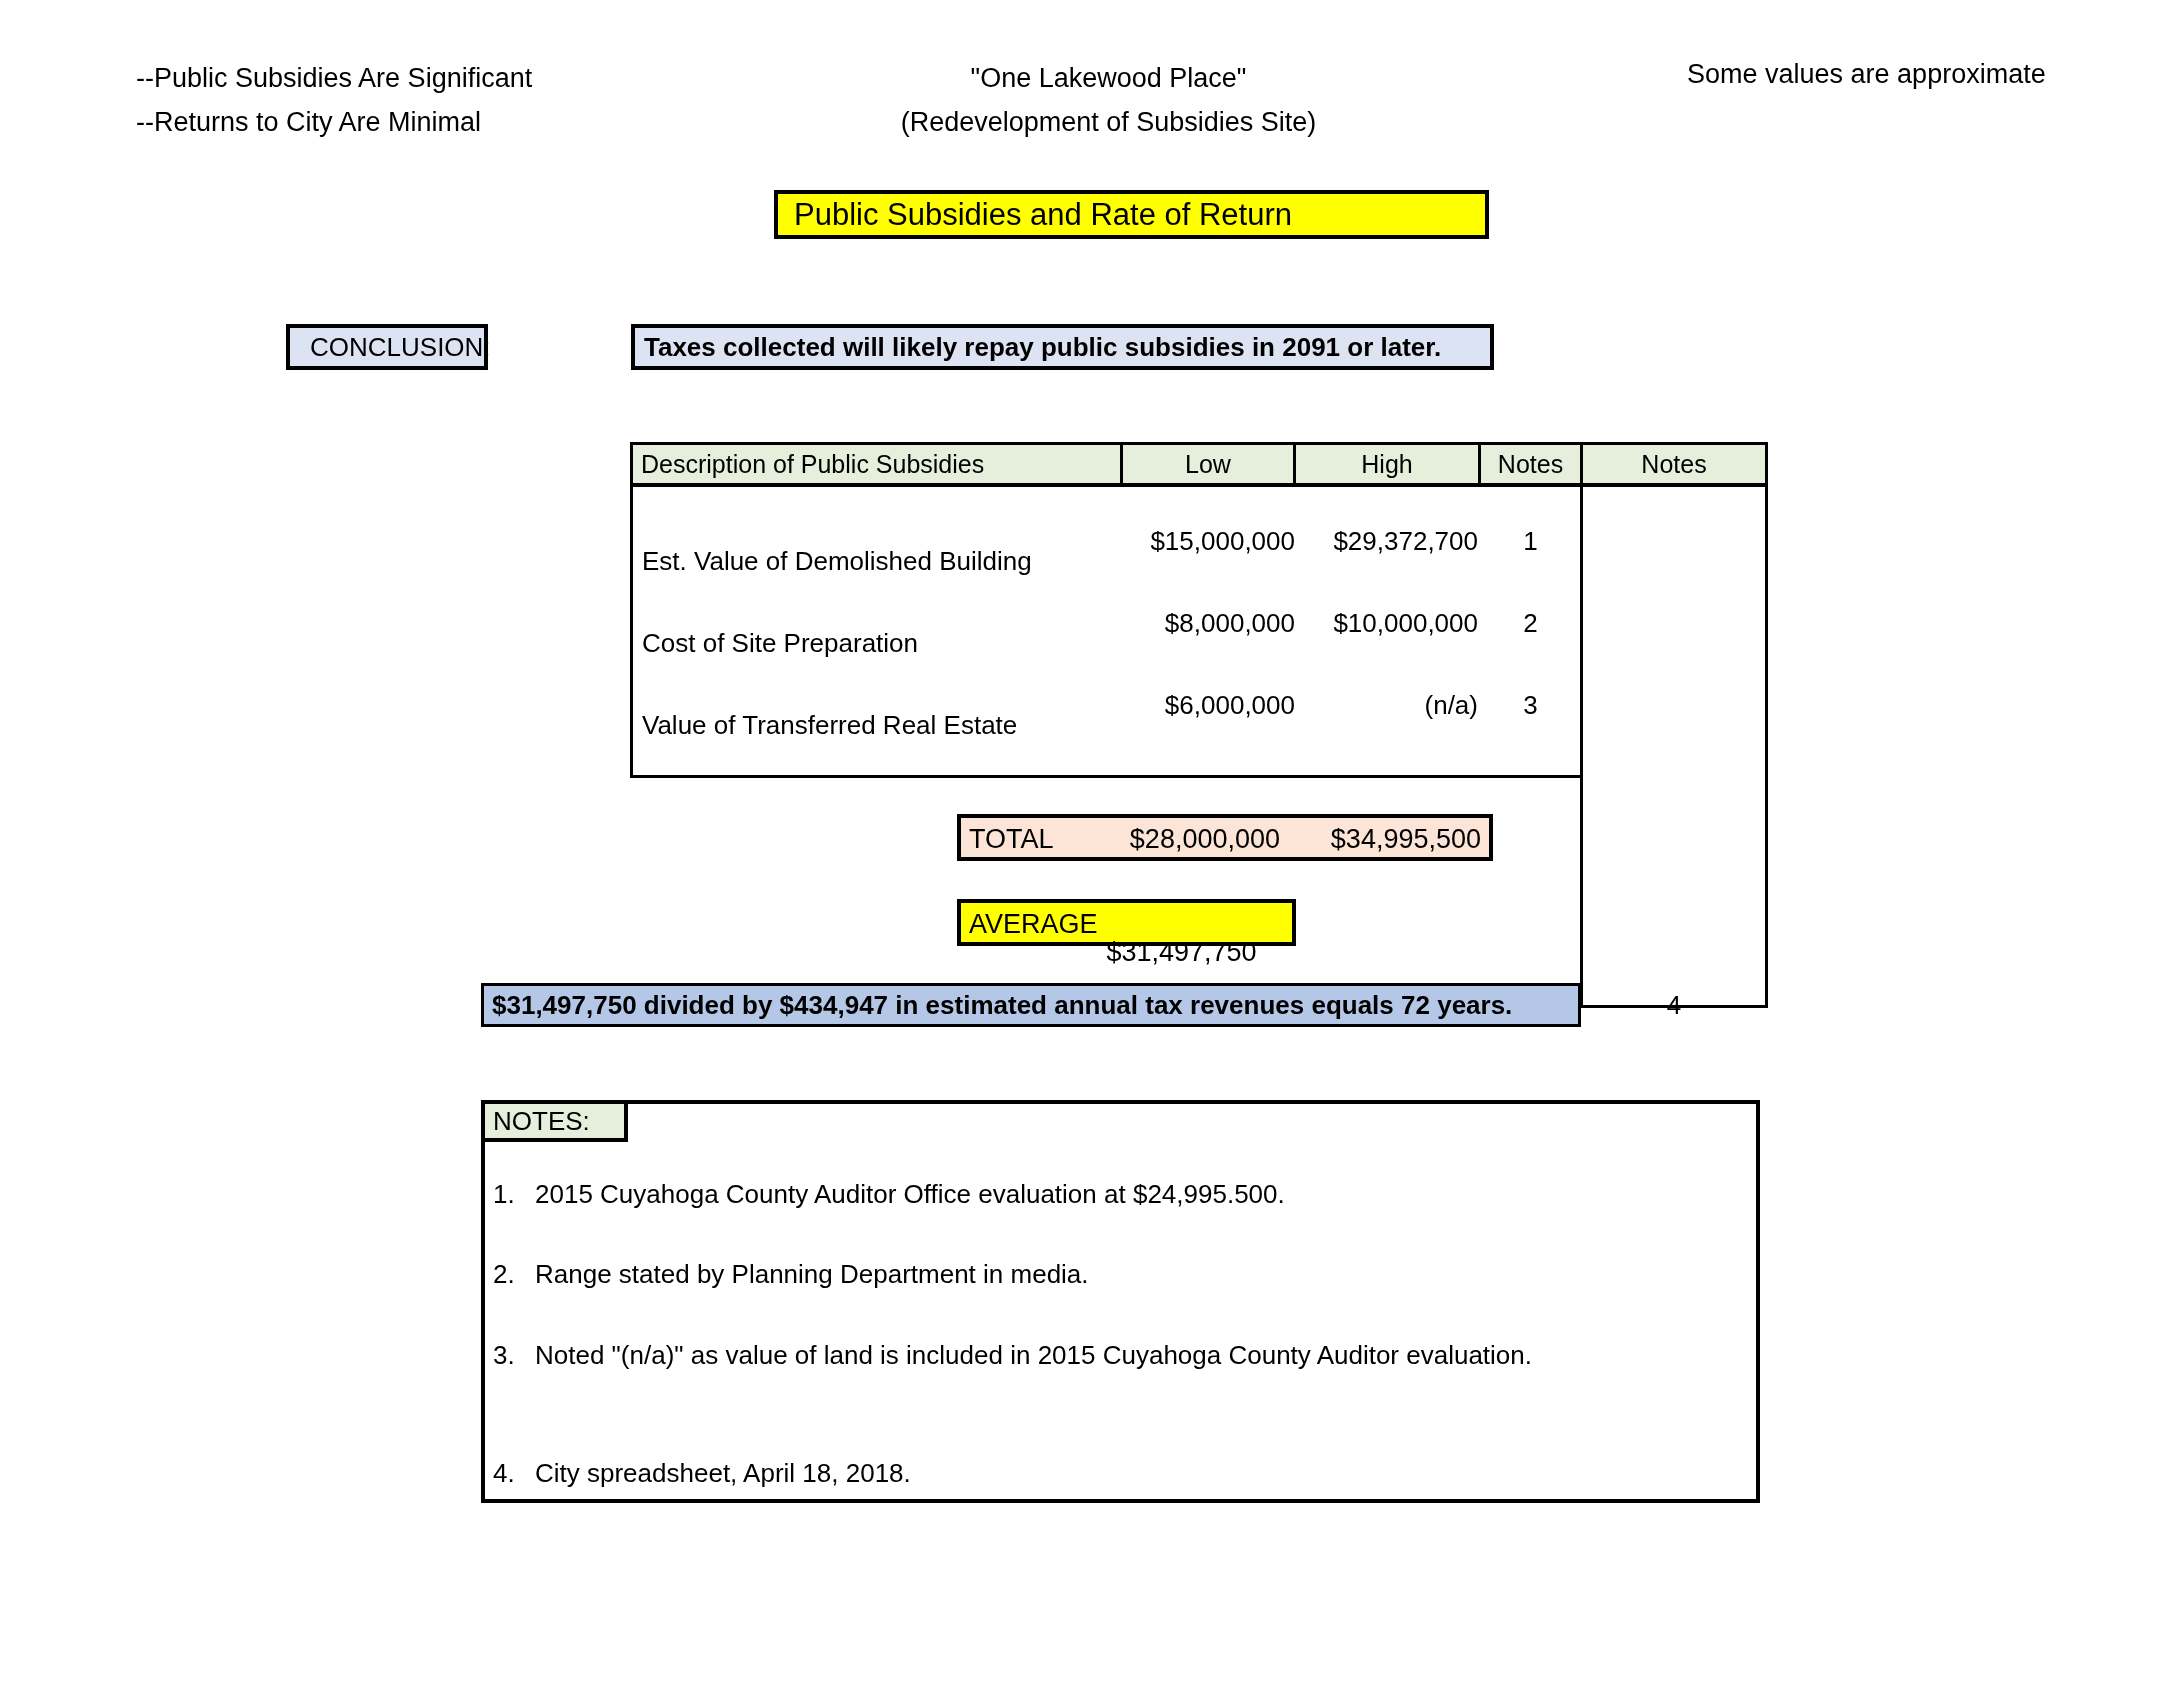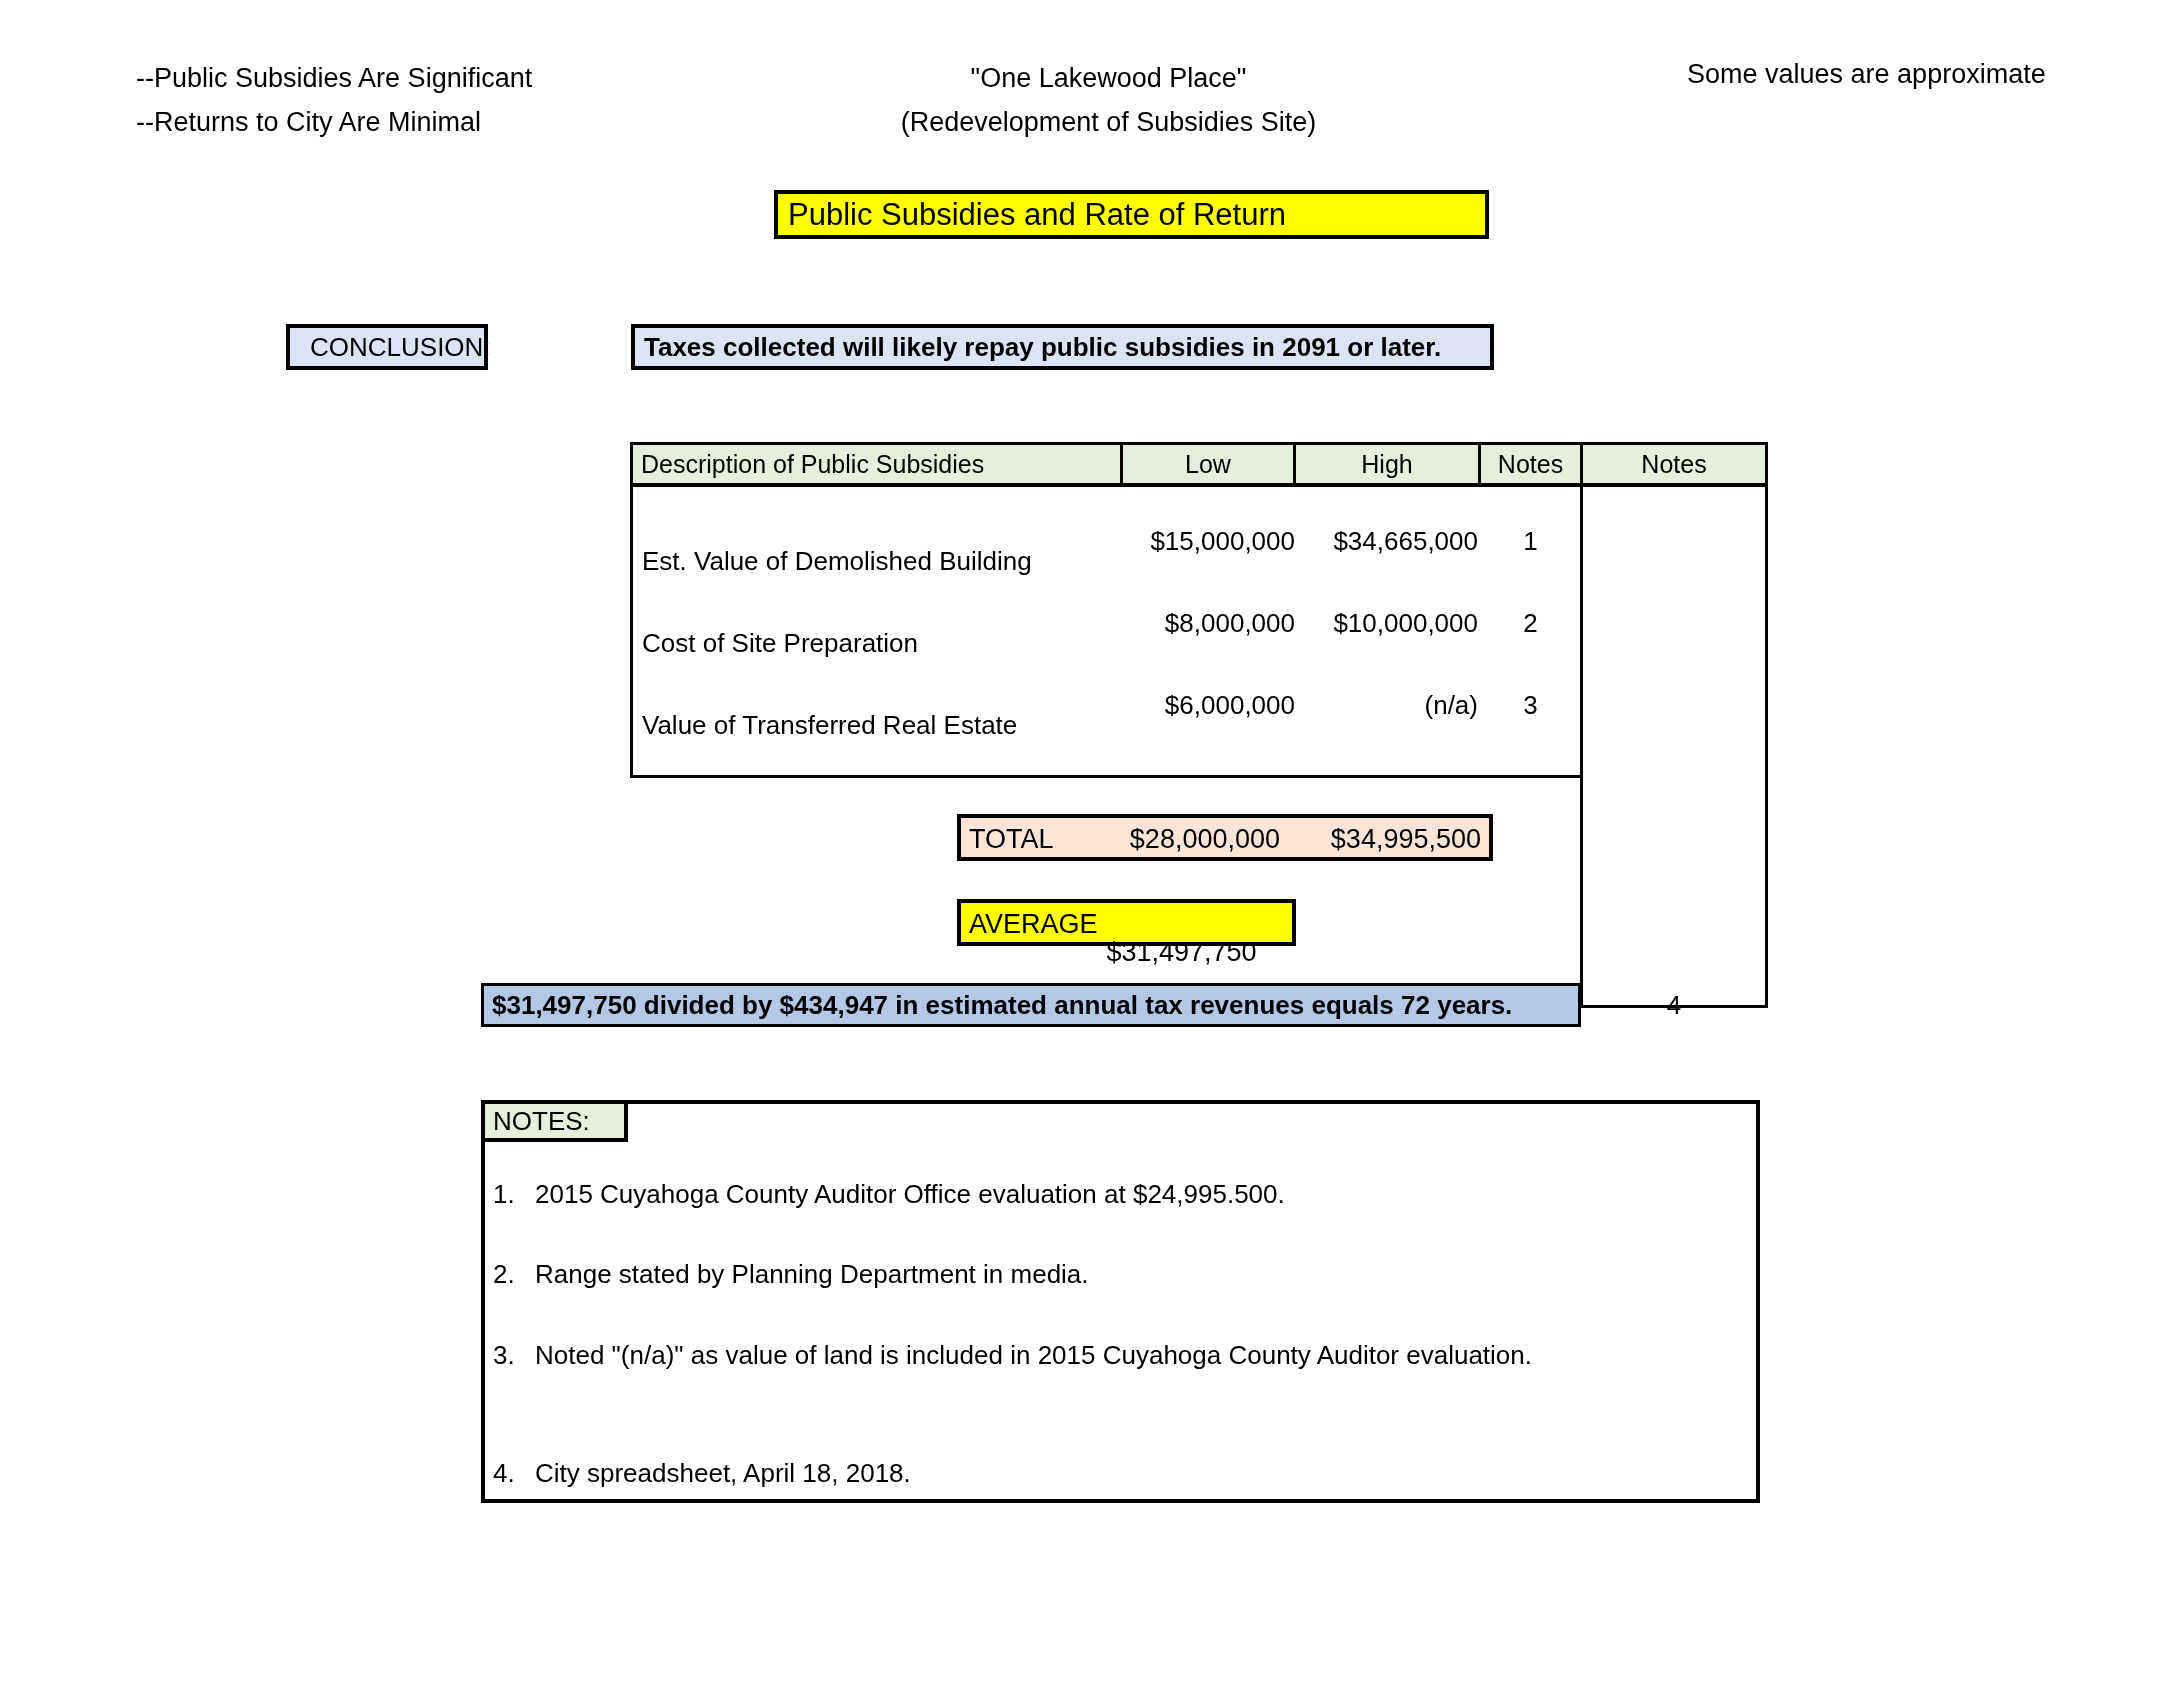--- a/index.html
+++ b/index.html
@@ -51,21 +51,21 @@
     position: absolute;
     left: 774px;
     top: 190px;
     width: 715px;
     height: 49px;
     background: #FFFF00;
     border: 4px solid #000000;
     box-sizing: border-box;
     display: flex;
     align-items: center;
-    padding-left: 10px;
+    padding-left: 16px;
     font-size: 31px;
     white-space: nowrap;
   }
 
   
   .concl-label {
     position: absolute;
     left: 286px;
     top: 324px;
     width: 202px;
@@ -332,21 +332,21 @@
   </div>
 
   <div class="tbl-body"></div>
   <div class="notes1-box"></div>
   <div class="notes2-box"></div>
   <div class="notes1-tail"></div>
 
   <div class="row" style="top:526px;">
     <span class="c-desc">Est. Value of Demolished Building</span>
     <span class="c-low">$15,000,000</span>
-    <span class="c-high">$34,665,000</span>
+    <span class="c-high">$29,372,700</span>
     <span class="c-note">1</span>
   </div>
 
   <div class="row" style="top:608px;">
     <span class="c-desc">Cost of Site Preparation</span>
     <span class="c-low">$8,000,000</span>
     <span class="c-high">$10,000,000</span>
     <span class="c-note">2</span>
   </div>
 

